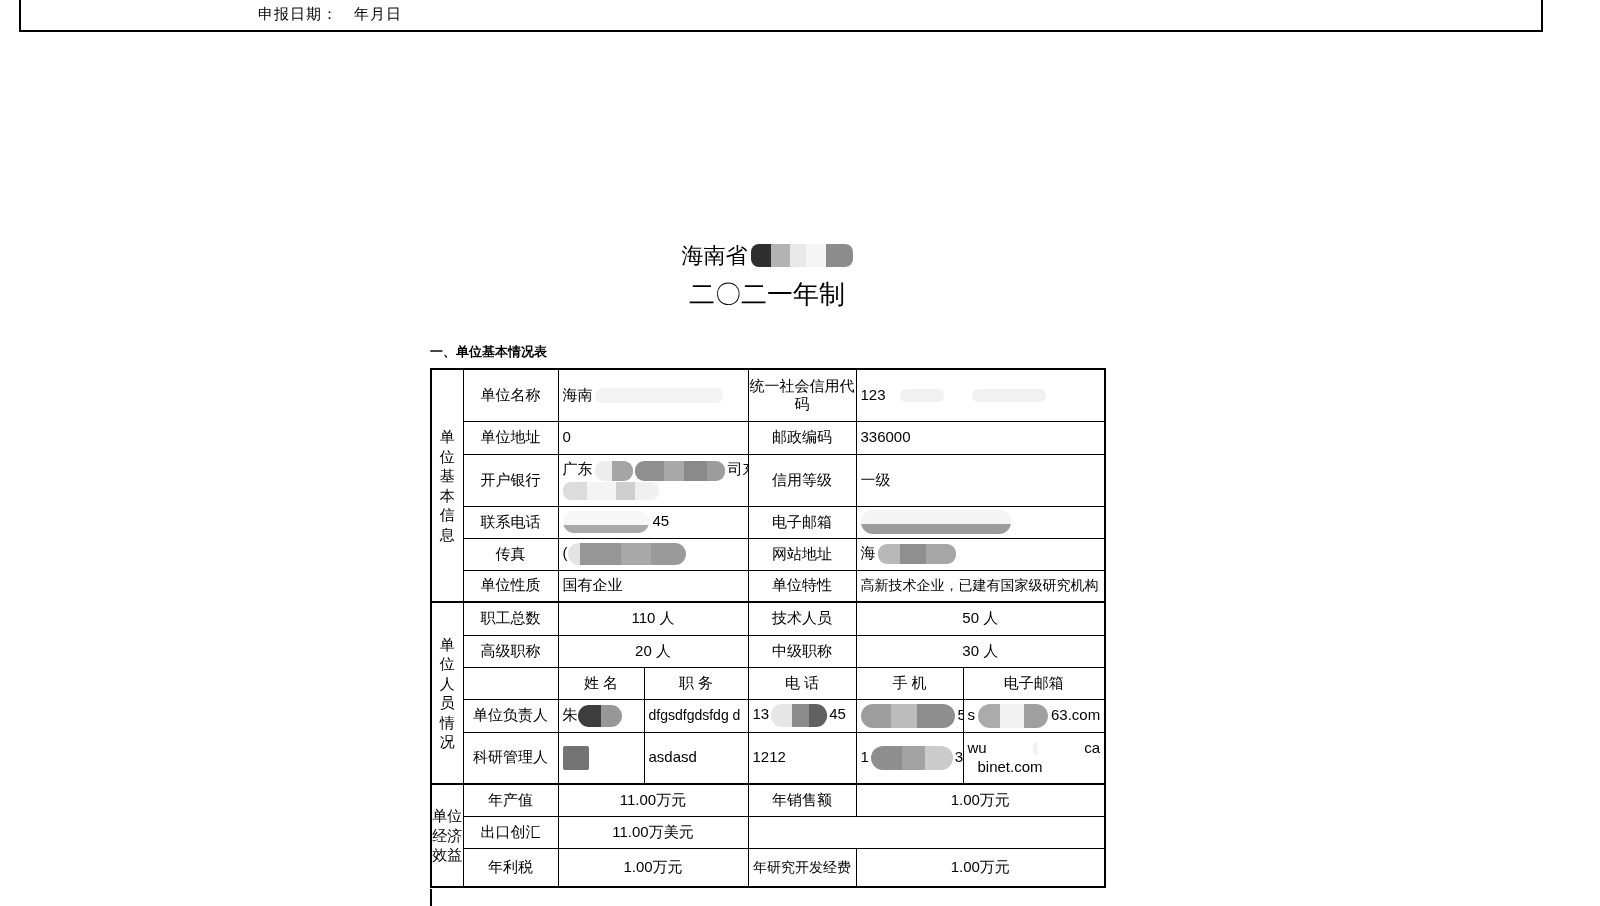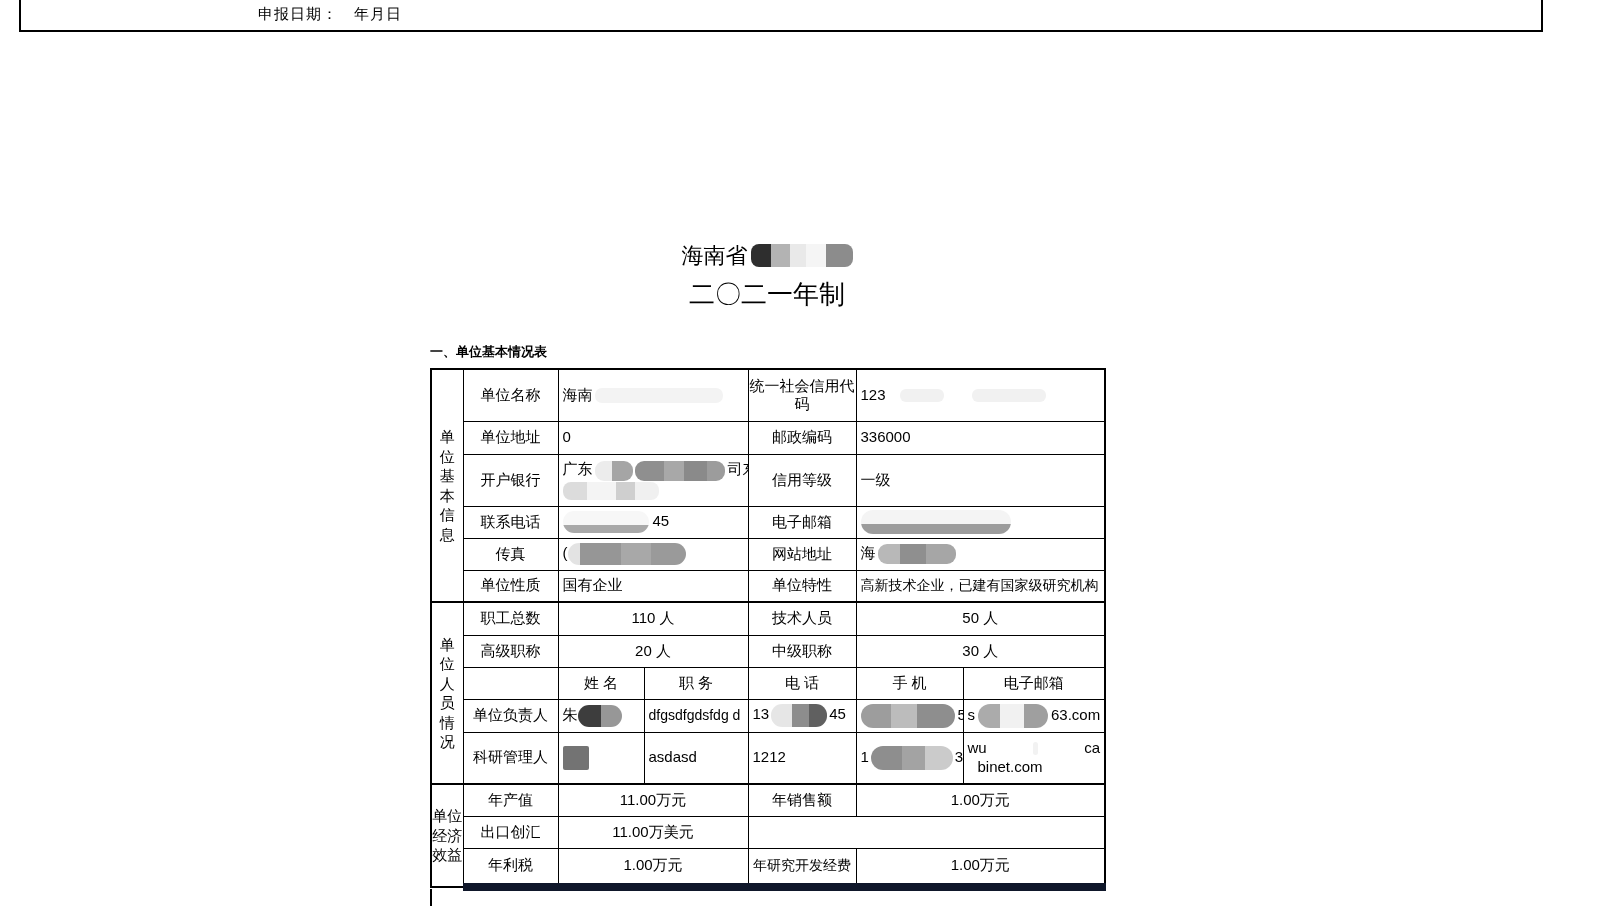--- a/index.html
+++ b/index.html
@@ -27,21 +27,21 @@
   }
   td{
     border:1px solid #000;font-size:15px;padding:2px 4px;
     vertical-align:middle;box-sizing:border-box;overflow:hidden;line-height:1.25;
   }
   td.lab{text-align:center;padding:2px 1px;}
   td.val{text-align:left;white-space:nowrap;}
   td.ctr{text-align:center;}
   td.glabel{text-align:center;white-space:pre-line;padding:2px 0;line-height:1.3;}
   tr.sep td{border-top:2px solid #000;}
-  tr.last td{border-bottom:8px solid #0f172a;}
+  tr.last td{border-bottom:1px solid #0f172a;}
   .r52{height:52px}.r33{height:33px}.r32{height:32px}.r39{height:39px}
   .fs14{font-size:14px;white-space:nowrap;}
 
   
   .stub{position:absolute;left:430px;top:889px;width:674px;height:20px;border-left:2px solid #000;}
 
   
   .blob{display:inline-block;vertical-align:middle;border-radius:10px;}
   .b-title{width:102px;height:23px;border-radius:8px;margin-left:3px;vertical-align:-4px;
     background:linear-gradient(90deg,#2e2e2e 0 20%,#b3b3b3 20% 38%,#e9e9e9 38% 54%,#f5f5f5 54% 74%,#8c8c8c 74%);}

